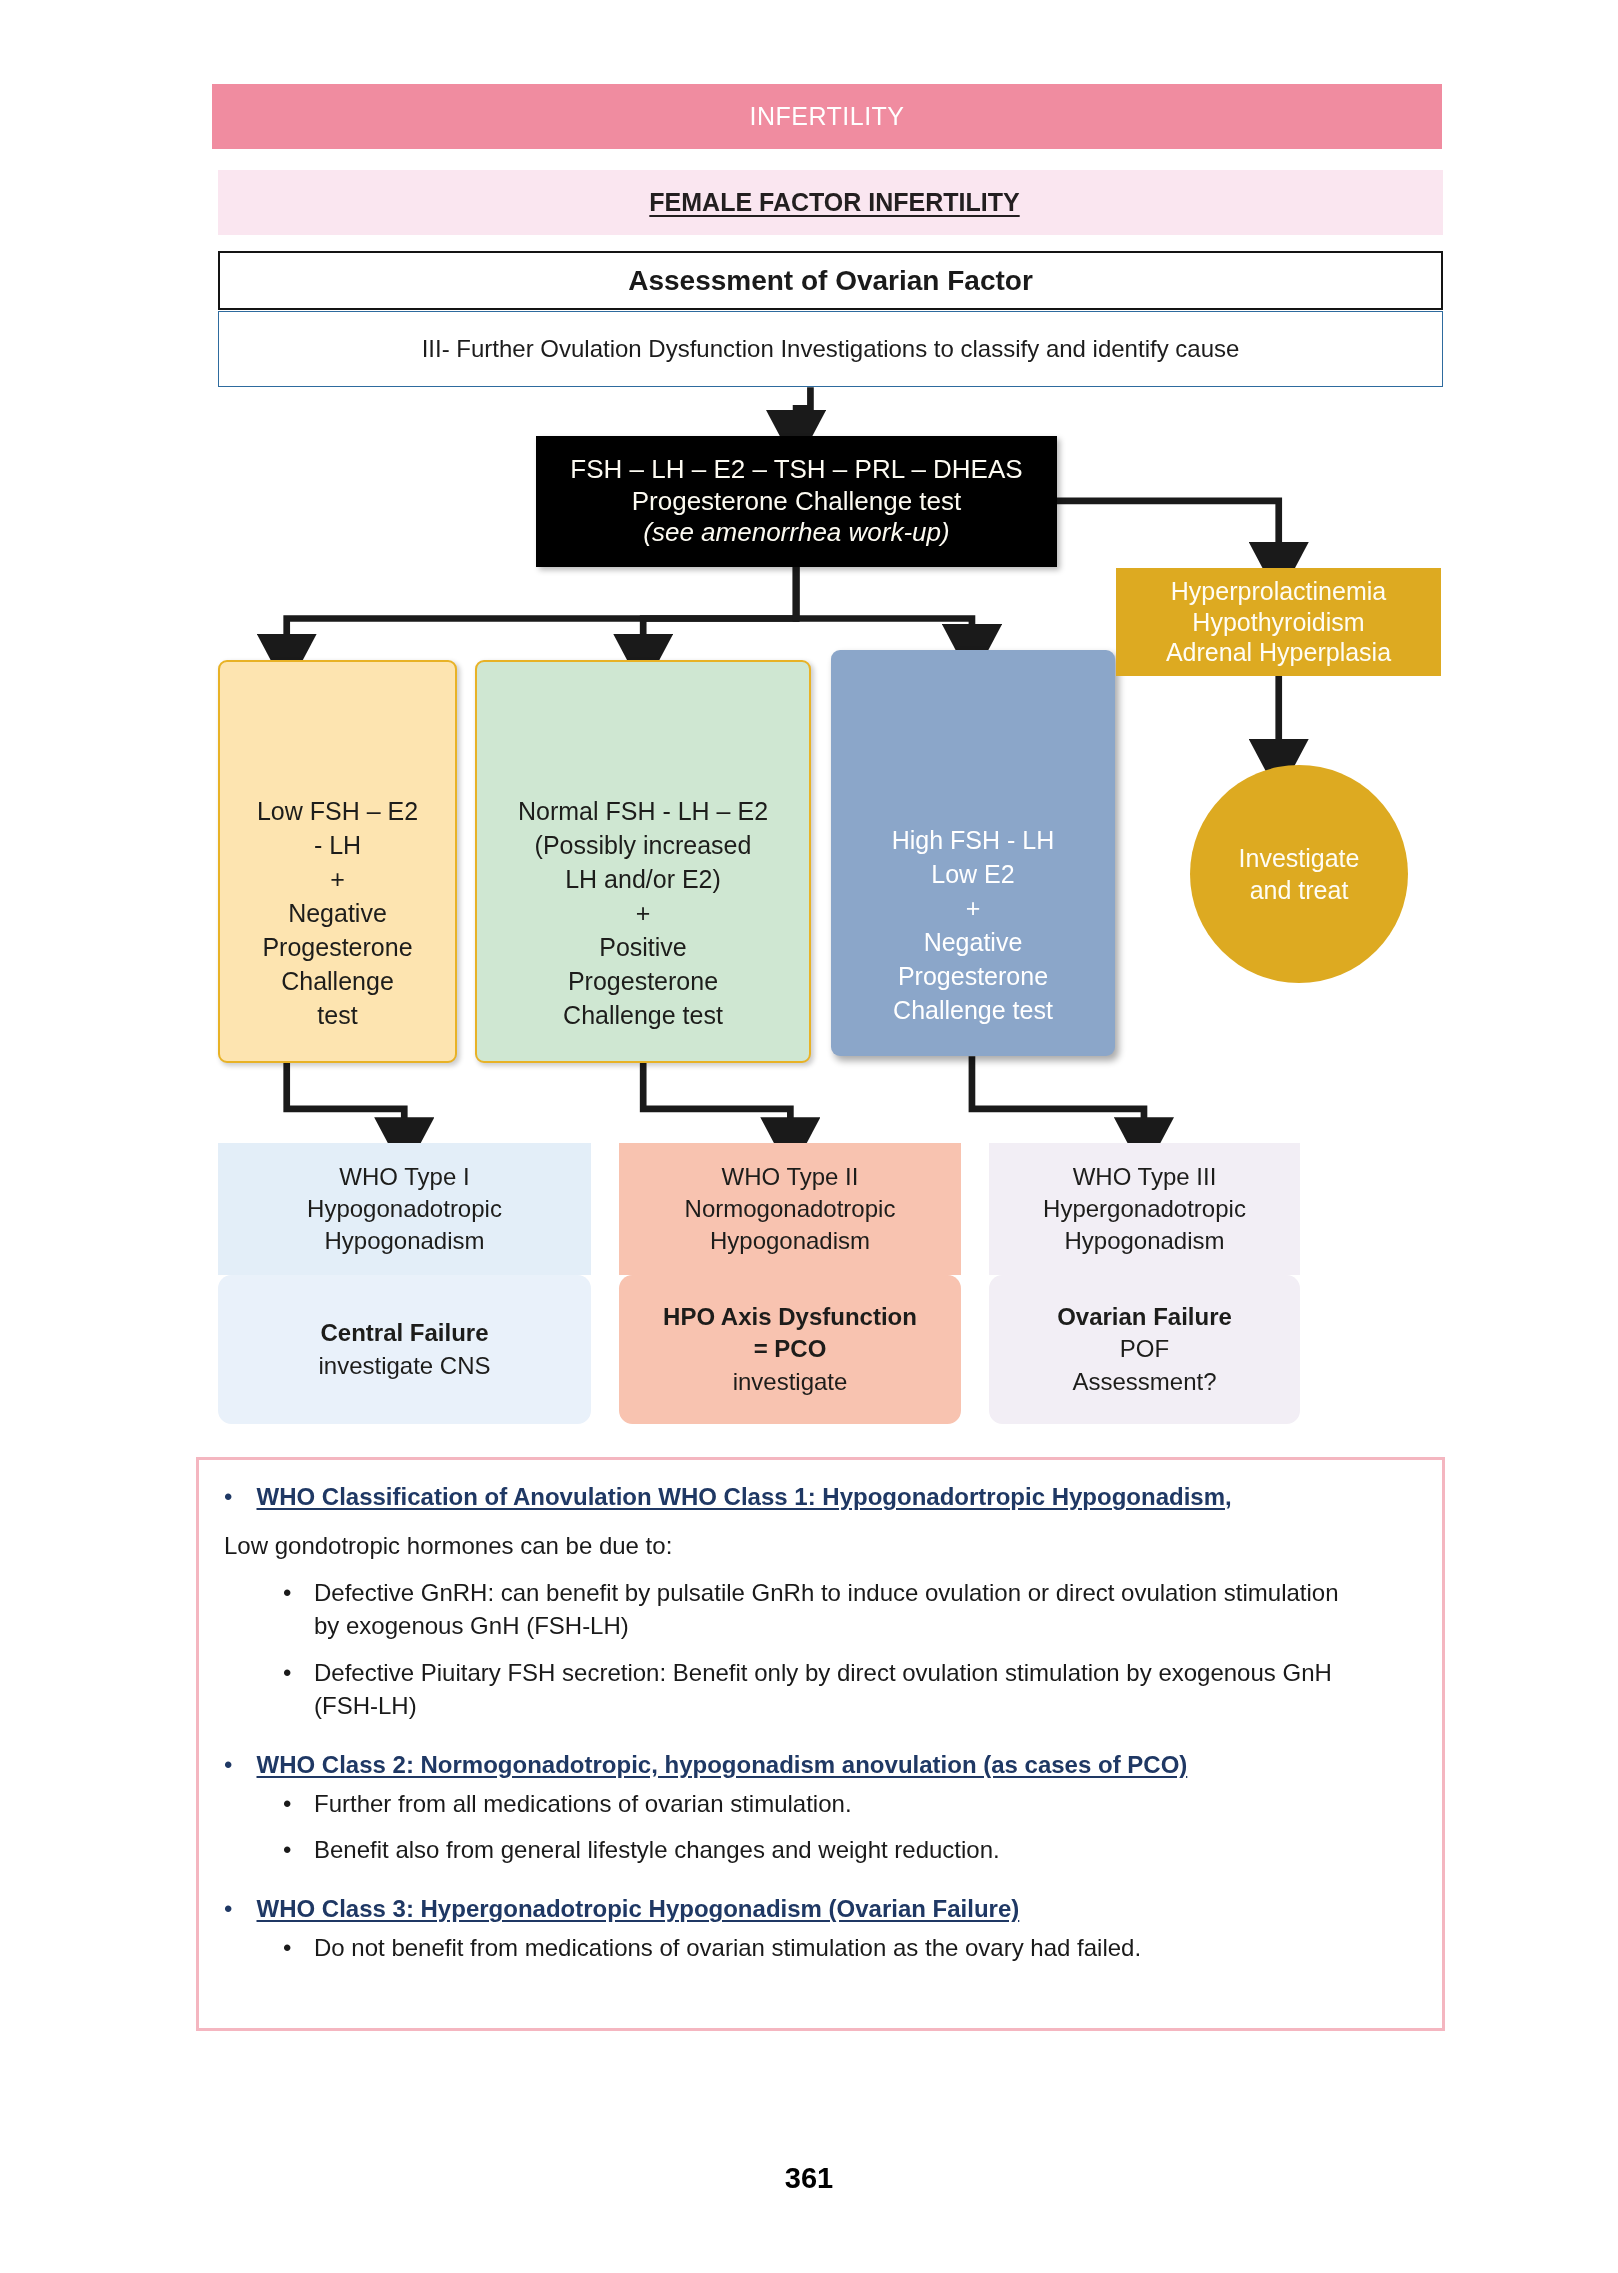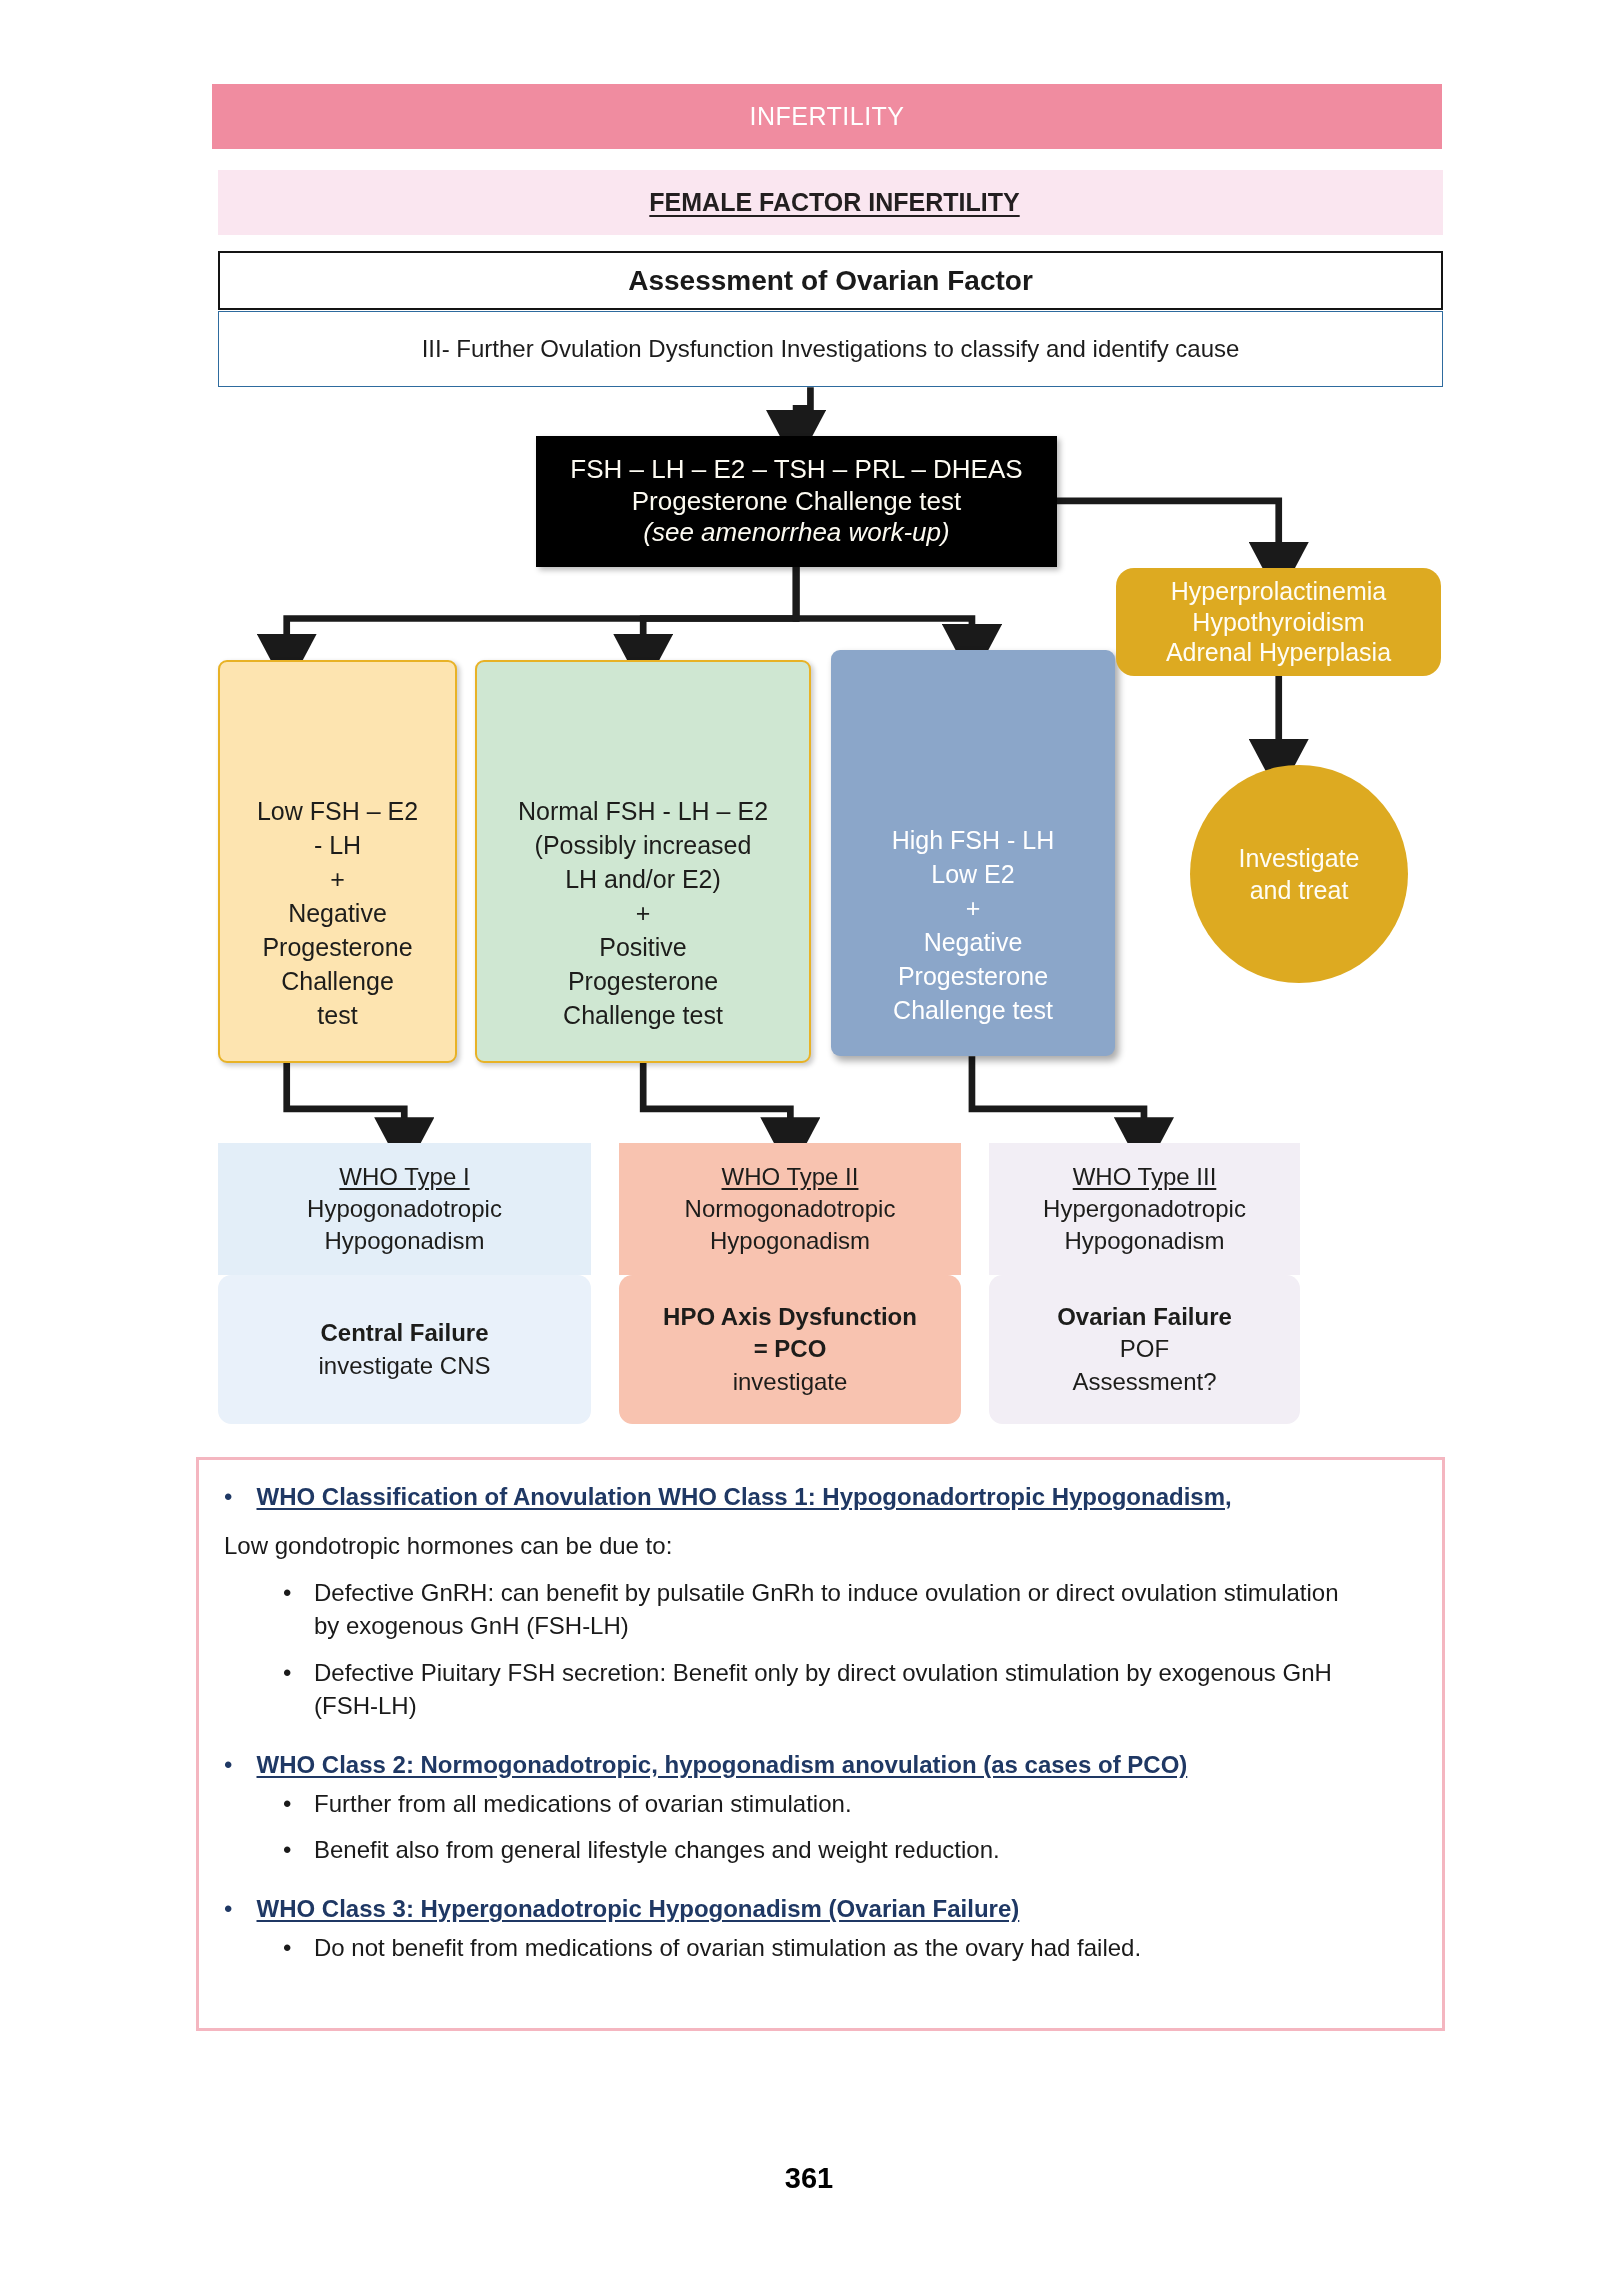--- a/index.html
+++ b/index.html
@@ -85,37 +85,37 @@
     background: #8ba6c9; border: none;
     font-size: 25px; color: #ffffff;
     box-shadow: 3.8px 4.8px 7.6px rgba(0,0,0,.33);
   }
 
   
   #etiology-box {
     left: 1116px; top: 568px; width: 325px; height: 108px;
     background: #ddaa21;
     display: flex; flex-direction: column; align-items: center; justify-content: center;
-    color: #fffdf5; font-size: 25px; line-height: 1.22; border-radius: 18px;
+    color: #fffdf5; font-size: 25px; line-height: 1.22;
   }
   #investigate-circle {
     left: 1190px; top: 765px; width: 218px; height: 218px;
     border-radius: 50%;
     background: #ddaa21;
     display: flex; flex-direction: column; align-items: center; justify-content: center;
     color: #fffdf5; font-size: 25px; line-height: 1.3; text-align: center;
   }
 
   
   .who-head {
     display: flex; flex-direction: column; align-items: center; justify-content: center;
     text-align: center; font-size: 24px; line-height: 1.32; color: #1d1d1b;
     padding: 7.6px 5.7px;
   }
-  .who-head .ttl { text-decoration: underline; text-underline-offset: 2.9px; }
+  .who-head .ttl { text-underline-offset: 2.9px; }
   .who-body {
     display: flex; flex-direction: column; align-items: center; justify-content: center;
     text-align: center; font-size: 24px; line-height: 1.34; color: #1d1d1b;
     border-radius: 13.4px; padding: 7.6px 5.7px;
   }
   .who-body .bld { font-weight: bold; }
 
   #who1-head { left: 218px; top: 1143px; width: 373px; height: 132px; background: #e3eef8; }
   #who1-body { left: 218px; top: 1275px; width: 373px; height: 149px; background: #e9f1fa; }
   #who2-head { left: 619px; top: 1143px; width: 342px; height: 132px; background: #f8c3b0; }

